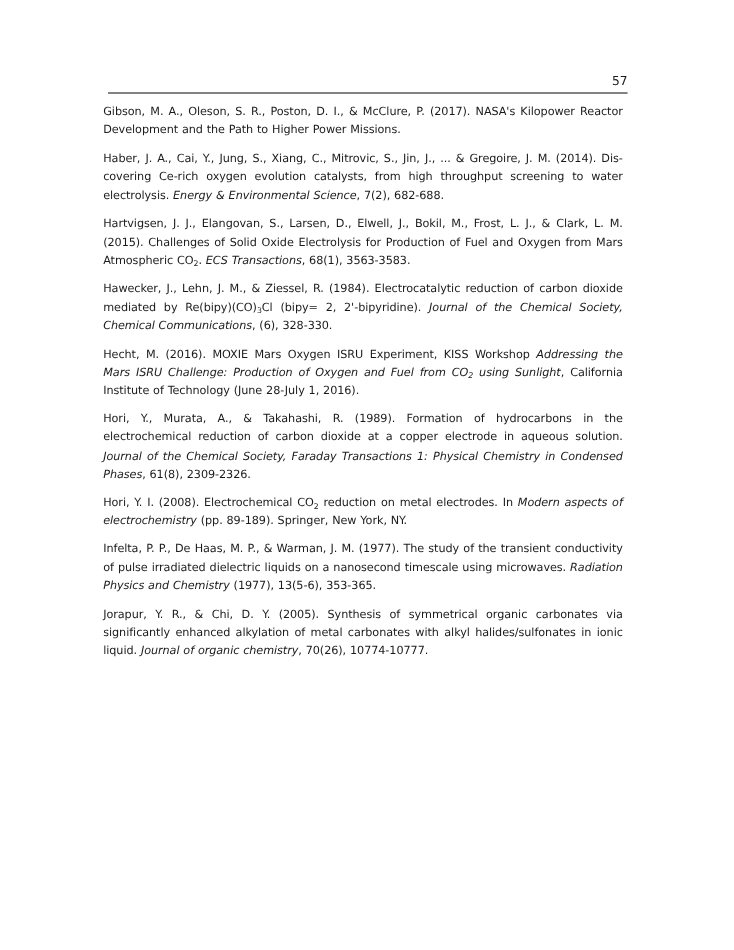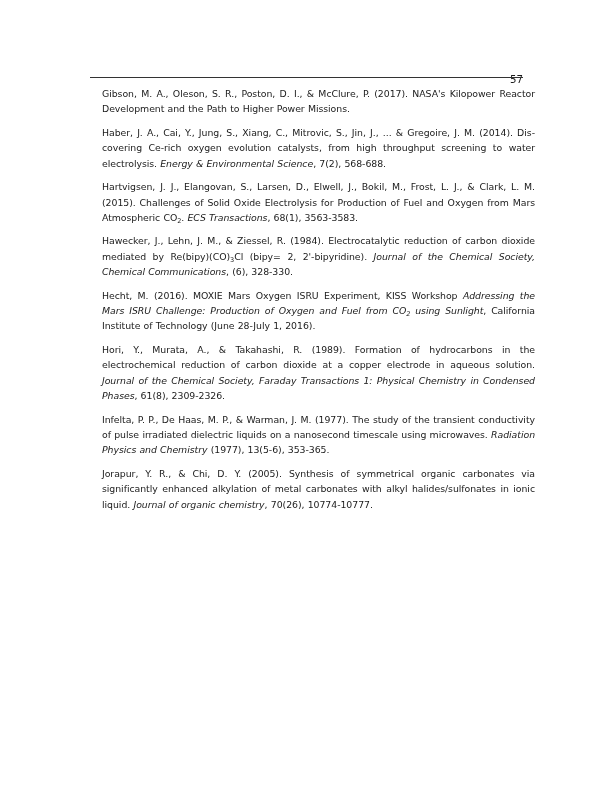--- a/index.html
+++ b/index.html
@@ -1,32 +1,33 @@
 <!DOCTYPE html>
 <html><head>
 <meta charset="utf-8">
 <style>
   html, body { margin: 0; padding: 0; background: #ffffff; }
   body { width: 612px; height: 792px; position: relative; overflow: hidden;
          font-family: "DejaVu Sans", "Liberation Sans", sans-serif; color: #1a1a1a; }
-  .page-number { position: absolute; top: 63px; right: 89px; font-size: 10.2px; margin-top: 11px; }
+  .page-number { position: absolute; top: 63px; right: 89px; font-size: 10.2px; }
   .header-rule { position: absolute; top: 77px; left: 90px; width: 433px; height: 0; border-top: 0.8px solid #333; }
-  .refs { position: absolute; top: 86px; left: 102px; width: 433px; }
+  .refs { position: absolute; top: 86px; left: 86px; width: 433px; }
   .ref { font-size: 9.35px; line-height: 15.45px; text-align: justify; margin: 0 0 7.9px 0; letter-spacing: -0.05px; word-spacing: 0.3px; }
   .ref i { }
   .ref sub { font-size: 6.5px; line-height: 0; vertical-align: -2px; }
 </style>
 </head>
 <body>
 
 <div class="page-number">57</div>
 <div class="header-rule"></div>
 
 <div class="refs">
   <p class="ref"><span>Gibson, M. A., Oleson, S. R., Poston, D. I., &amp; McClure, P. (2017). NASA's Kilopower Reactor Development and the Path to Higher Power Missions.</span></p>
-  <p class="ref"><span>Haber, J. A., Cai, Y., Jung, S., Xiang, C., Mitrovic, S., Jin, J., ... &amp; Gregoire, J. M. (2014). Dis­covering Ce-rich oxygen evolution catalysts, from high throughput screening to water electrolysis. </span><i>Energy &amp; Environmental Science</i><span>, 7(2), 568-688.</span></p>
+  <p class="ref"><span>Haber, J. A., Cai, Y., Jung, S., Xiang, C., Mitrovic, S., Jin, J., ... &amp; Gregoire, J. M. (2014). Dis­covering Ce-rich oxygen evolution catalysts, from high throughput screening to water electrolysis. </span><i>Energy &amp; Environmental Science</i><span>, 7(2), 682-688.</span></p>
   <p class="ref"><span>Hartvigsen, J. J., Elangovan, S., Larsen, D., Elwell, J., Bokil, M., Frost, L. J., &amp; Clark, L. M. (2015). Challenges of Solid Oxide Electrolysis for Production of Fuel and Oxygen from Mars Atmospheric CO</span><sub>2</sub><span>. </span><i>ECS Transactions</i><span>, 68(1), 3563-3583.</span></p>
   <p class="ref"><span>Hawecker, J., Lehn, J. M., &amp; Ziessel, R. (1984). Electrocatalytic reduction of carbon dioxide mediated by Re(bipy)(CO)</span><sub>3</sub><span>Cl (bipy= 2, 2'-bipyridine). </span><i>Journal of the Chemical Society, Chemical Communications</i><span>, (6), 328-330.</span></p>
   <p class="ref"><span>Hecht, M. (2016). MOXIE Mars Oxygen ISRU Experiment, KISS Workshop </span><i>Addressing the Mars ISRU Challenge: Production of Oxygen and Fuel from CO</i><sub style="font-style: italic;">2</sub><i> using Sunlight</i><span>, California Institute of Technology (June 28-July 1, 2016).</span></p>
   <p class="ref"><span>Hori, Y., Murata, A., &amp; Takahashi, R. (1989). Formation of hydrocarbons in the electrochemical reduction of carbon dioxide at a copper electrode in aqueous solution. </span><i>Journal of the Chemical Society, Faraday Transactions 1: Physical Chemistry in Condensed Phases</i><span>, 61(8), 2309-2326.</span></p>
+  <p class="ref"><span>Hori, Y. I. (2008). Electrochemical CO</span><sub>2</sub><span> reduction on metal electrodes. In </span><i>Modern aspects of electrochemistry</i><span> (pp. 89-189). Springer, New York, NY.</span></p>
   <p class="ref"><span>Infelta, P. P., De Haas, M. P., &amp; Warman, J. M. (1977). The study of the transient conductivity of pulse irradiated dielectric liquids on a nanosecond timescale using microwaves. </span><i>Radiation Physics and Chemistry</i><span> (1977), 13(5-6), 353-365.</span></p>
   <p class="ref"><span>Jorapur, Y. R., &amp; Chi, D. Y. (2005). Synthesis of symmetrical organic carbonates via significantly enhanced alkylation of metal carbonates with alkyl halides/sulfonates in ionic liquid. </span><i>Journal of organic chemistry</i><span>, 70(26), 10774-10777.</span></p>
 </div>
 
 </body></html>

